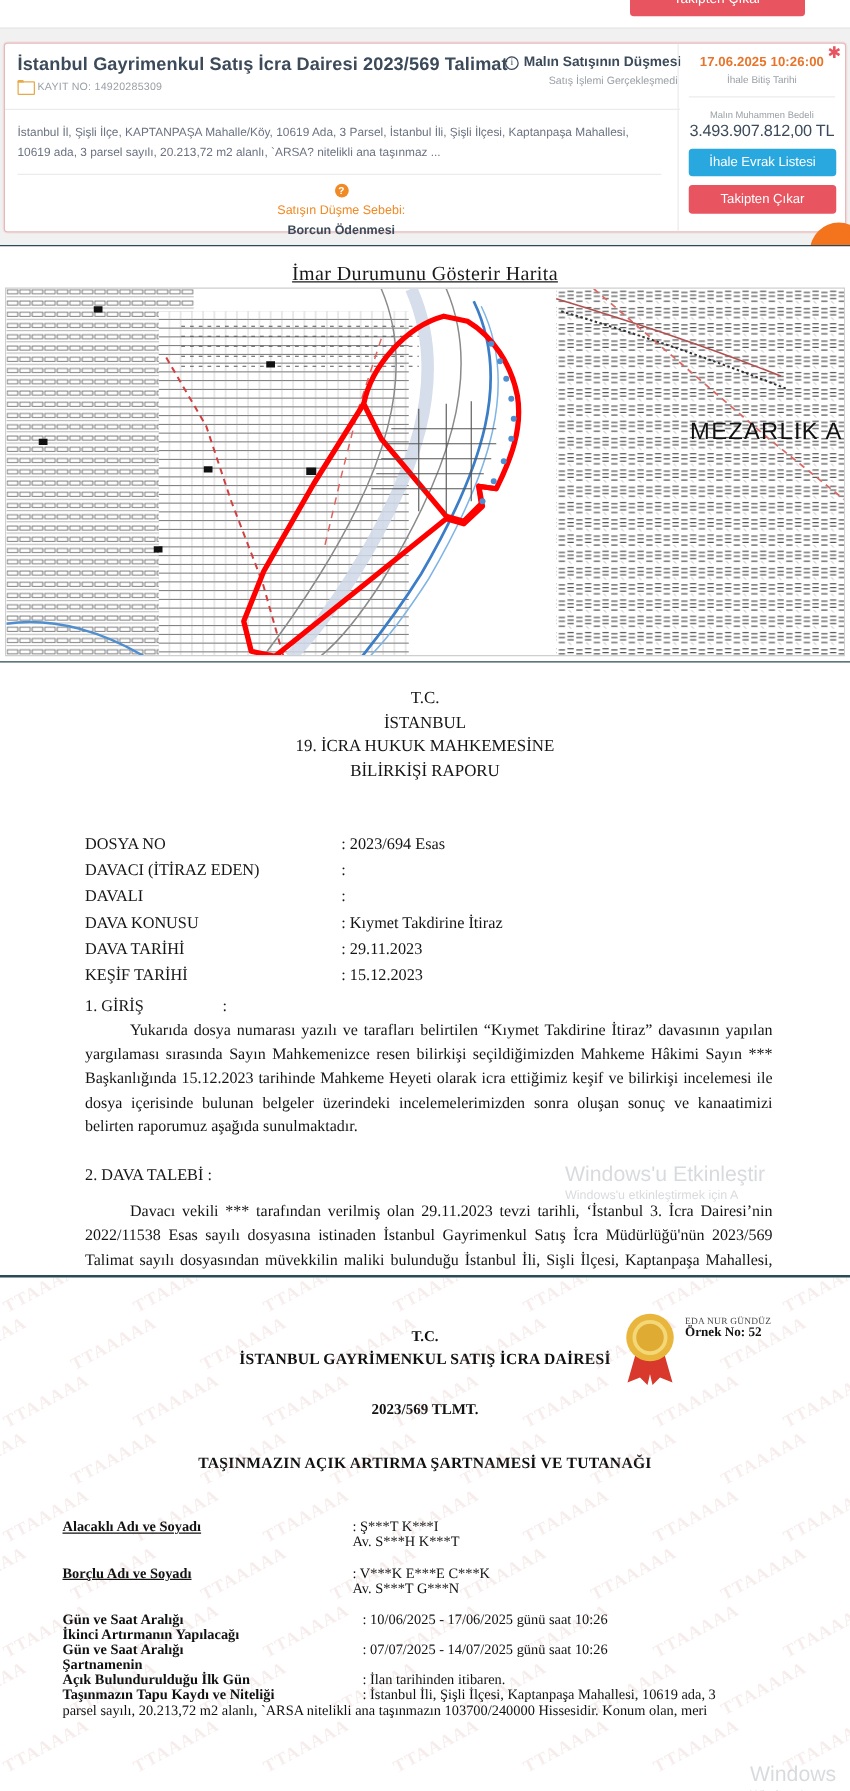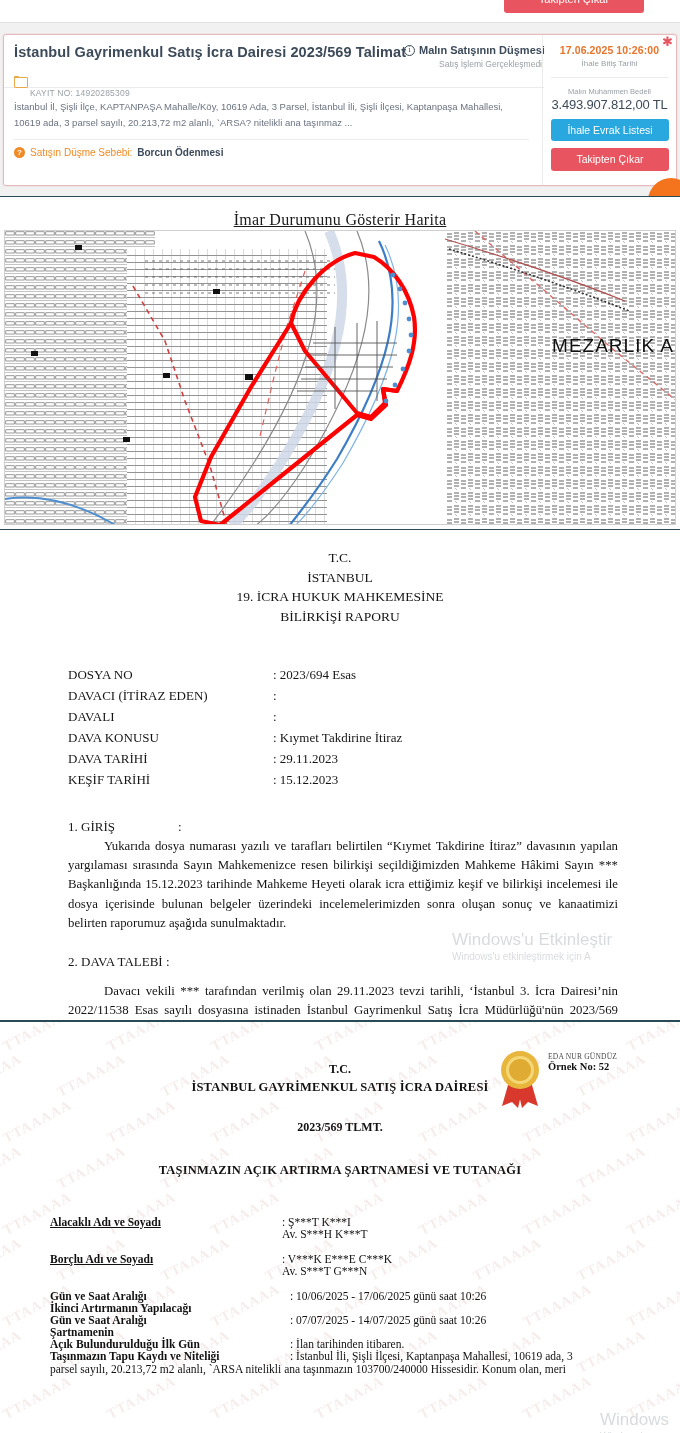--- a/index.html
+++ b/index.html
@@ -54,21 +54,21 @@
     width:12px; height:10px; position:relative; display:inline-block;
   }
   .folder-icon:before{
     content:""; position:absolute; left:0; top:1px; width:12px; height:9px;
     border:1.2px solid #e8a94a; border-radius:1px; background:#fff;
   }
   .folder-icon:after{
     content:""; position:absolute; left:0; top:0px; width:5px; height:2px;
     background:#e8a94a; border-radius:1px 1px 0 0;
   }
-  .kayit-text { font-size:8.5px; color:#9aa0a6; letter-spacing:0.2px;margin-top:24px; }
+  .kayit-text { font-size:8.5px; color:#9aa0a6; letter-spacing:0.2px; }
 
   .status-col {
     position:absolute; top:9px; left:400px; width:138px; text-align:right;
   }
   .status-line { display:flex; align-items:center; justify-content:flex-start; gap:4px; }
   .info-icon {
     width:11px; height:11px; border:1.2px solid #3c4a5a; border-radius:50%;
     display:inline-block; position:relative; flex:0 0 auto;
   }
   .info-icon:after{
@@ -102,21 +102,21 @@
   .asterisk {
     position:absolute; top:2px; right:3px; color:#e8545f; font-size:13px;
     line-height:10px;
   }
 
   .card-body {
     position:absolute; top:54px; left:0; width:540px; padding:10px 12px 0 10px;
   }
   .desc-text { font-size:9.5px; color:#6b7280; line-height:1.65; }
   .divider { height:1px; background:#ececec; margin:9px 0 7px 0; width:515px; }
-  .reason-row { display:flex; align-items:center; gap:5px; }
+  .reason-row { display:flex; align-items:center; gap:5px;flex-direction:column; }
   .q-icon {
     width:11px; height:11px; border-radius:50%; background:#f08a24;
     position:relative; flex:0 0 auto;
   }
   .q-icon:after {
     content:"?"; position:absolute; left:0; right:0; top:0;
     font-size:8px; line-height:11px; text-align:center; color:#fff; font-weight:bold;
   }
   .reason-label { font-size:10px; color:#f08a24; }
   .reason-value { font-size:10px; color:#3c4a5a; font-weight:bold; }
@@ -158,21 +158,21 @@
   .doc1 {
     position:absolute; top:529px; left:0; width:680px; height:491px;
     background:#fff; border-top:1px solid #2a4a55;
     font-family:"Liberation Serif", serif; color:#151515;
     overflow:hidden;
   }
   .doc1 .hdr { text-align:center; font-size:13.5px; line-height:1.45; padding-top:18px; }
   .doc1 .fields { margin:38px 0 0 68px; font-size:13px; line-height:1.62; }
   .doc1 .fields .row { display:flex; }
   .doc1 .fields .k { width:205px; }
-  .doc1 .sec { margin:28px 0 0 68px; font-size:13px; }
+  .doc1 .sec { margin:6px 0 0 68px; font-size:13px; }
   .doc1 .sec-head { display:flex; }
   .doc1 .sec-head .n { width:110px; }
   .doc1 p.body {
     margin:2px 62px 0 68px; font-size:12.8px; line-height:1.52;
     text-align:justify; text-indent:36px;
   }
   .doc1 .sec2 { margin:20px 0 12px 68px; font-size:13px; }
 
   
   .doc2 {

